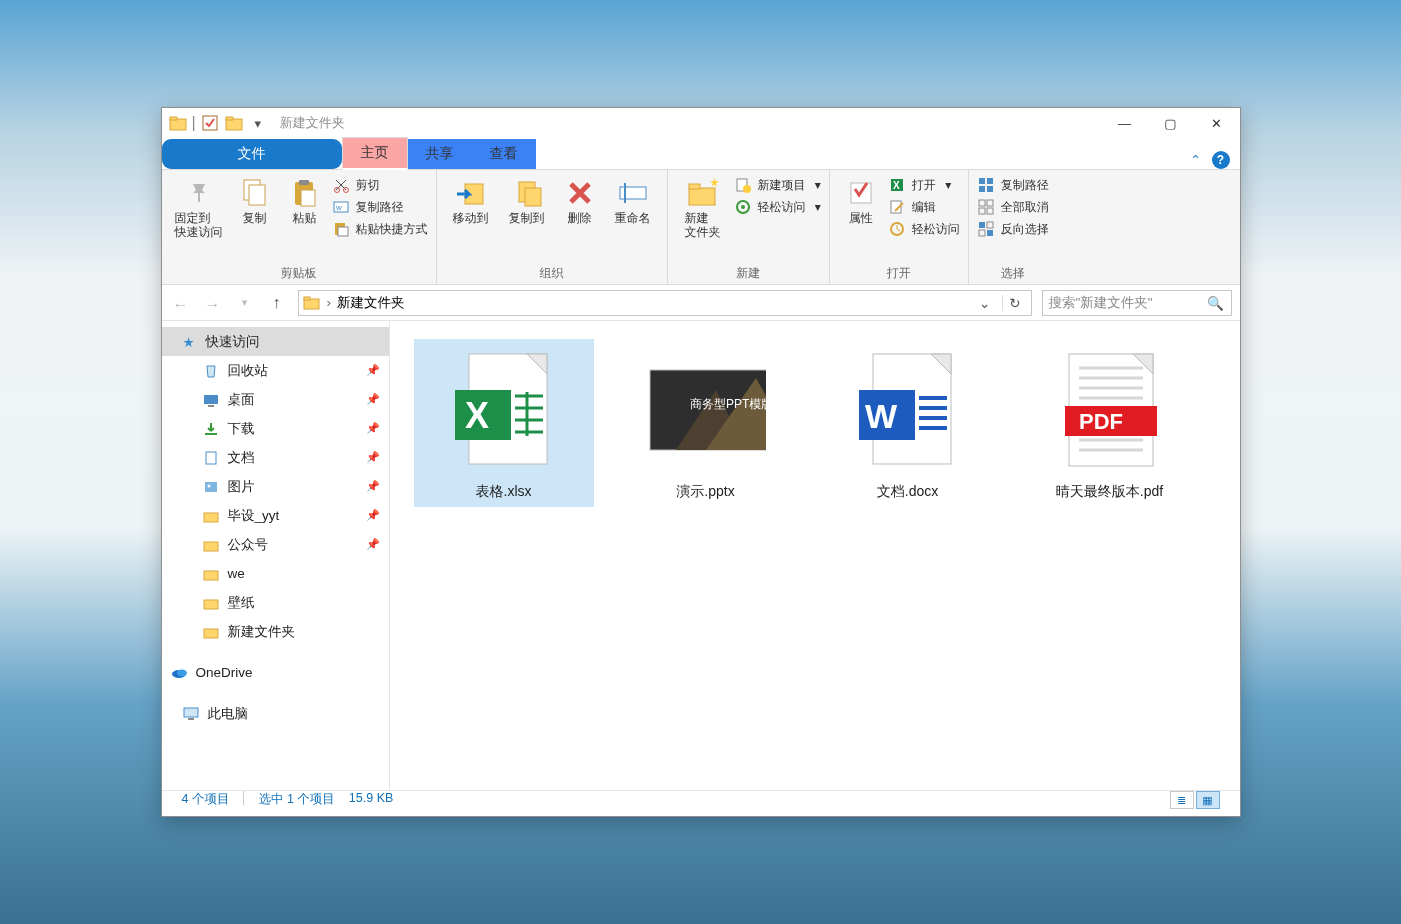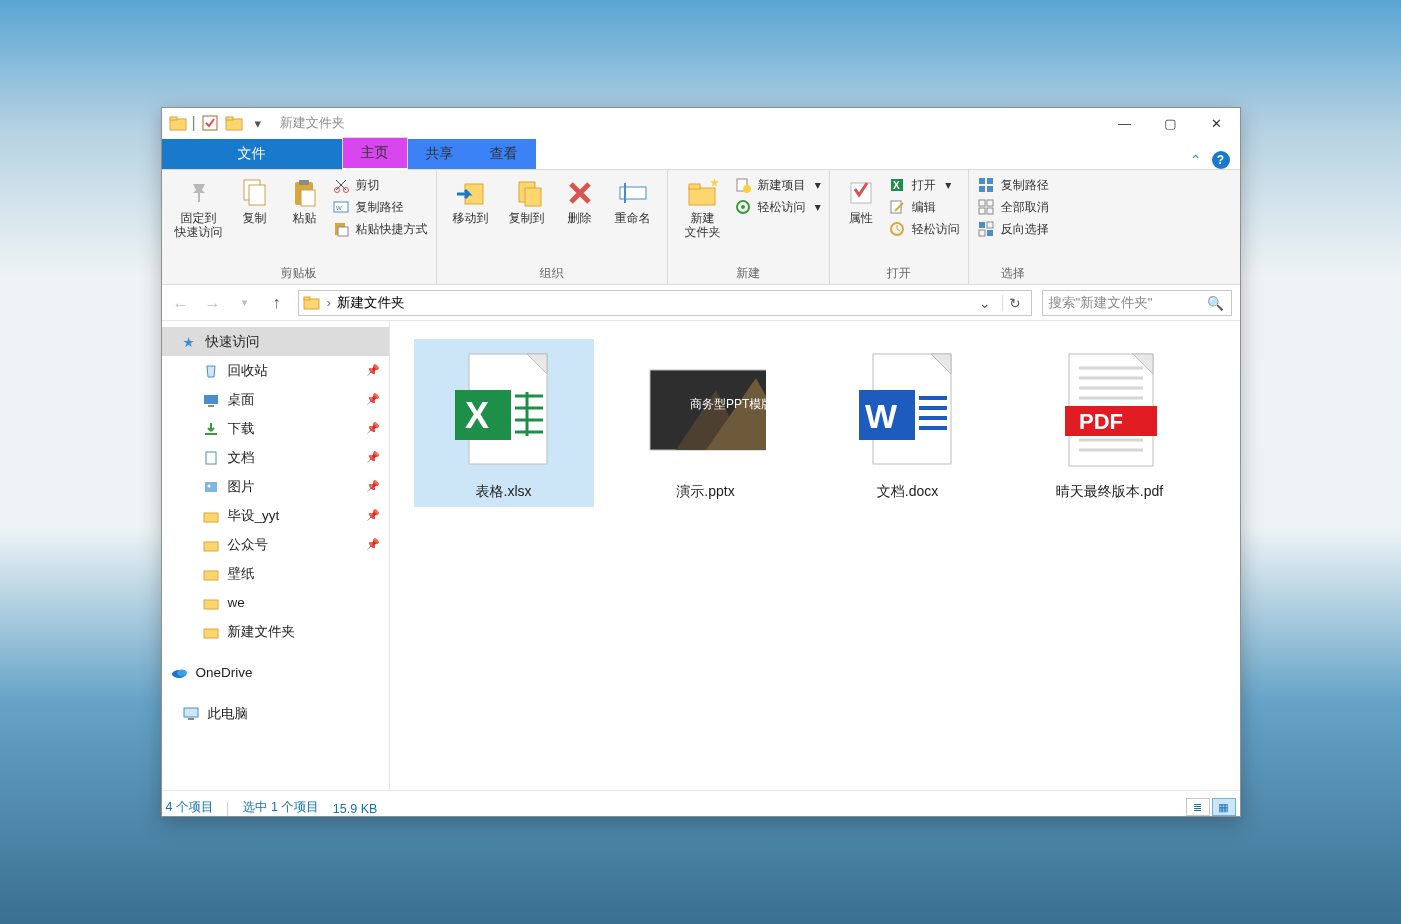--- a/index.html
+++ b/index.html
@@ -13,33 +13,33 @@
   .titlebar { height:30px; display:flex; align-items:center; background:#fff; }
   .titlebar .qat { display:flex; align-items:center; gap:4px; padding:0 6px; }
   .qat .icon { width:20px; height:20px; display:flex; align-items:center; justify-content:center; }
   .titlebar .title { flex:1; padding-left:6px; color:#8e8e8e; font-size:13px; }
   .titlebar .ctrls { display:flex; }
   .titlebar .ctrls div { width:46px; height:30px; display:flex; align-items:center; justify-content:center; font-size:13px; color:#333; }
 
   
   .tabs { height:32px; background:#fff; display:flex; align-items:flex-end; border-bottom:1px solid #dadada; }
   .tab { padding:6px 18px 6px; font-size:14px; color:#333; background:#3b82f6; }
-  .tab.file { background:#1979ca; color:#fff; }
-  .tab.active { border:1px solid #dadada; border-bottom:2px solid #fff; position:relative; top:1px; background:#d946ef; }
+  .tab.file { background:#1979ca; color:#fff;border-radius:9px; }
+  .tab.active { border:1px solid #dadada; border-bottom:2px solid #fff; position:relative; top:1px; background:#fca5a5; }
   .tabs-right { margin-left:auto; display:flex; align-items:center; gap:10px; padding-right:10px; }
   .help-circle { width:18px;height:18px;border-radius:50%;background:#1979ca;color:#fff;font-size:12px;font-weight:bold;display:flex;align-items:center;justify-content:center; }
 
   
   .ribbon { height:115px; background:#f5f5f5; border-bottom:1px solid #dadada; display:flex; }
   .group { border-right:1px solid #dadada; padding:4px 8px 2px; display:flex; flex-direction:column; }
   .group-body { flex:1; display:flex; align-items:flex-start; gap:4px; }
   .group-label { text-align:center; font-size:12px; color:#666; padding-top:2px; }
   .vbtn { width:58px; display:flex; flex-direction:column; align-items:center; gap:2px; padding:2px 0; }
   .vbtn .ic { width:34px; height:34px; display:flex; align-items:center; justify-content:center; }
-  .vbtn .lab { font-size:12px; color:#333; text-align:center; line-height:1.15; }
+  .vbtn .lab { font-size:12px; color:#333; text-align:left; line-height:1.15; }
   .mini-list { display:flex; flex-direction:column; gap:4px; padding-top:2px; }
   .mini { display:flex; align-items:center; gap:6px; font-size:12px; color:#333; white-space:nowrap; }
   .mini .mic { width:18px; height:18px; display:flex; align-items:center; justify-content:center; }
 
   
   .navbar { height:36px; border-bottom:1px solid #e5e5e5; display:flex; align-items:center; padding:4px 8px; gap:10px; }
   .histbtn { color:#bdbdbd; font-size:16px; width:22px; text-align:center; }
   .upbtn { color:#555; font-size:16px; width:22px; text-align:center; }
   .addr { flex:1; height:26px; border:1px solid #c7c7c7; display:flex; align-items:center; padding:0 4px; gap:6px; font-size:13.5px; }
   .addr .crumb-sep { color:#707070; }
@@ -58,21 +58,21 @@
   .navitem.child { padding-left:40px; }
   .navitem .nic { width:18px; height:18px; display:flex; align-items:center; justify-content:center; }
 
   .files { flex:1; padding:18px 24px; display:flex; flex-wrap:wrap; gap:36px 22px; align-content:flex-start; }
   .file { width:180px; display:flex; flex-direction:column; align-items:center; gap:8px; padding:6px 4px; }
   .file.selected { background:#cde6f7; }
   .thumb { width:120px; height:130px; display:flex; align-items:center; justify-content:center; }
   .fname { font-size:14px; color:#222; text-align:center; }
 
   
-  .status { height:26px; border-top:1px solid #e5e5e5; display:flex; align-items:flex-end; font-size:12.5px; color:#1371b9; padding:0 4px; gap:14px; }
+  .status { height:26px; border-top:1px solid #e5e5e5; display:flex; align-items:flex-start; font-size:12.5px; color:#1371b9; padding:0 20px; gap:14px; }
   .status .sep { width:1px; height:14px; background:#ccc; }
   .status-right { margin-left:auto; display:flex; gap:2px; }
   .viewbtn { width:24px; height:18px; border:1px solid #c7c7c7; display:flex; align-items:center; justify-content:center; font-size:11px; }
   .viewbtn.active { background:#cde6f7; border-color:#6db0e0; }
 
   
   svg { display:block; }
 </style>
 </head>
 <body>
@@ -448,29 +448,29 @@
           </span>
         <span>公众号</span>
           <span class="pin">📌</span>
       </div>
       <div class="navitem child">
         <span class="nic">
             <svg width="16" height="16">
               <rect x="1" y="5" width="14" height="9" fill="#ffd66e" stroke="#d9a63c"></rect>
             </svg>
           </span>
+        <span>we</span>
+      </div>
+      <div class="navitem child">
+        <span class="nic">
+            <svg width="16" height="16">
+              <rect x="1" y="5" width="14" height="9" fill="#ffd66e" stroke="#d9a63c"></rect>
+            </svg>
+          </span>
         <span>壁纸</span>
-      </div>
-      <div class="navitem child">
-        <span class="nic">
-            <svg width="16" height="16">
-              <rect x="1" y="5" width="14" height="9" fill="#ffd66e" stroke="#d9a63c"></rect>
-            </svg>
-          </span>
-        <span>we</span>
       </div>
       <div class="navitem child">
         <span class="nic">
             <svg width="16" height="16">
               <rect x="1" y="5" width="14" height="9" fill="#ffd66e" stroke="#d9a63c"></rect>
             </svg>
           </span>
         <span>新建文件夹</span>
       </div>
 

